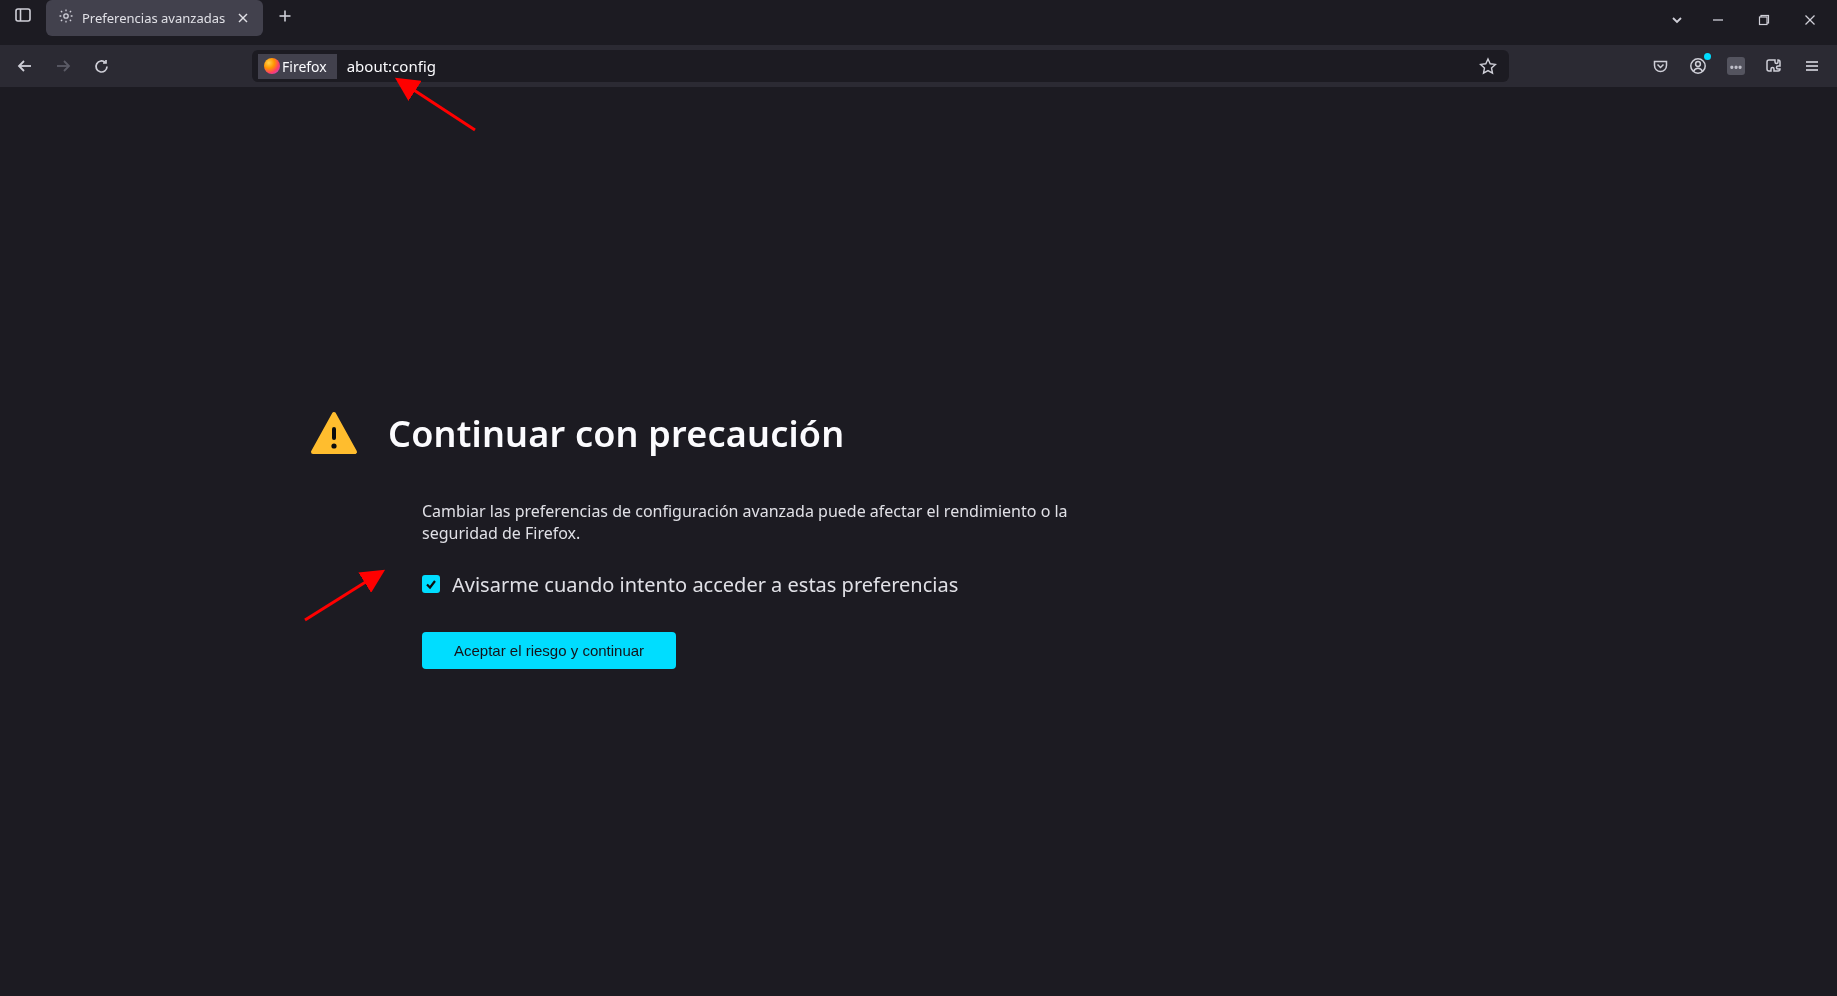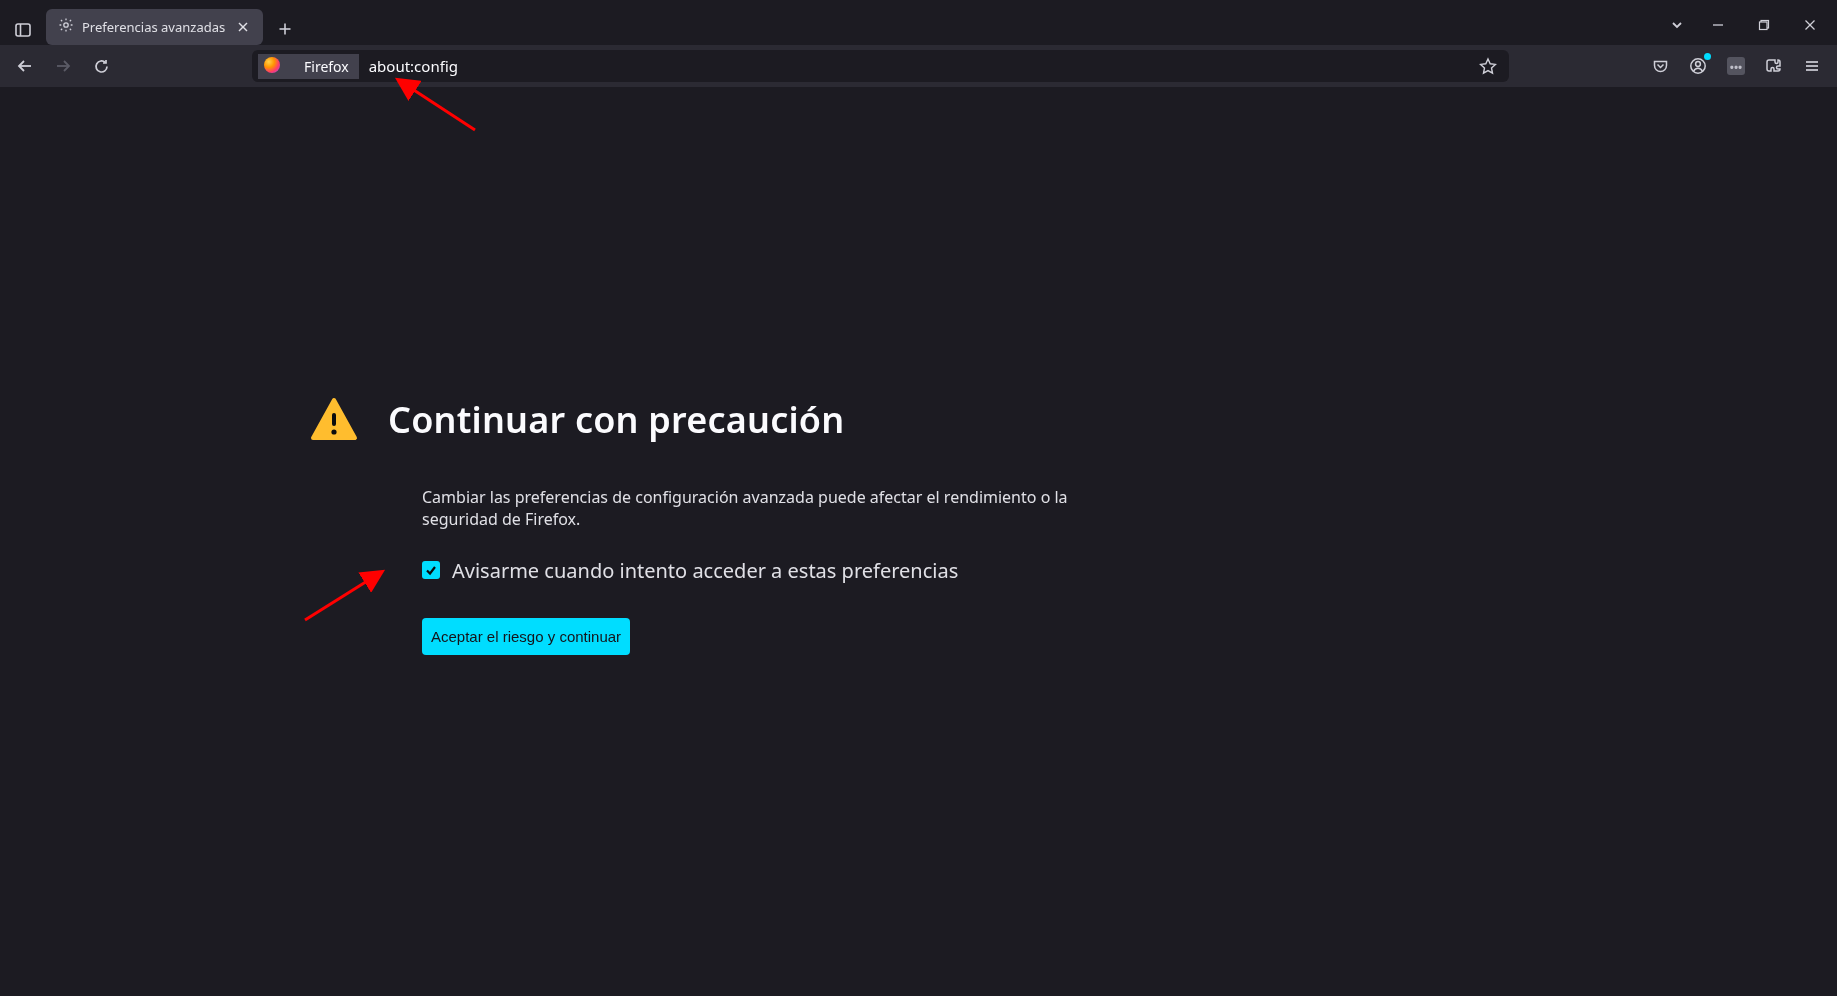--- a/index.html
+++ b/index.html
@@ -11,22 +11,22 @@
     height: 996px;
     overflow: hidden;
     position: relative;
   }
 
   
   .titlebar {
     height: 45px;
     background: #1c1b22;
     display: flex;
-    align-items: flex-end;
-    padding: 0 4px 0 8px;
+    align-items: flex-start;
+    padding: 0 4px 12px 8px;
   }
   .sidebar-toggle {
     width: 30px; height: 30px;
     display: flex; align-items: center; justify-content: center;
     border-radius: 4px;
     cursor: pointer;
     color: #cfcfd8;
   }
   .tab {
     display: flex;
@@ -77,21 +77,21 @@
     height: 32px;
     background: #1c1b22;
     border-radius: 6px;
     margin: 0 130px 0 130px;
     display: flex;
     align-items: center;
     padding: 0 6px;
     gap: 6px;
   }
   .identity-box {
-    display:flex;gap:24px;
+    display:flex;align-items:center;gap:2px;
     background:#42414d;border-radius:0;padding:3px 10px 3px 6px;
     font-size:14px;color:#fbfbfe;
   }
   .ff-logo {
     width:16px;height:16px;border-radius:50%;
     background: radial-gradient(circle at 30% 30%, #ffd24a 0%, #ff9500 35%, #ff3b6b 65%, #9059ff 100%);
     position:relative;
   }
   .url-text {
     font-size:15px;color:#fbfbfe;flex:1;
@@ -115,42 +115,42 @@
     display:flex;align-items:center;justify-content:center;color:#bfbfc9;font-size:11px;font-weight:bold;
   }
 
   
   .content {
     position:absolute;top:87px;left:0;right:0;bottom:0;
     background:#1c1b22;
   }
   .warning-box {
     position:absolute;
-    top:308px;
+    top:322px;
     left:310px;
     width:820px;
   }
   .warn-header {
     display:flex;align-items:center;gap:30px;margin-bottom:42px;
   }
   .warn-tri { flex-shrink:0; }
   .warn-title {
     font-size:36px;font-weight:600;color:#fbfbfe;letter-spacing:0.2px;
   }
   .warn-body { margin-left:112px; }
   .warn-desc { font-size:16px;color:#e0e0e6;margin-bottom:26px;line-height:1.4; }
   .warn-check-row { display:flex;align-items:center;gap:12px;margin-bottom:34px; }
   .checkbox {
     width:18px;height:18px;border-radius:3px;background:#00ddff;
     display:flex;align-items:center;justify-content:center;color:#0c0c0d;cursor:pointer;
   }
   .check-label { font-size:20px;color:#e0e0e6; }
   .accept-btn {
     background:#00ddff;color:#15141a;border:none;border-radius:4px;
-    padding:10px 9px;font-size:15px;font-weight:500;cursor:pointer;
+    padding:10px 32px;font-size:15px;font-weight:500;cursor:pointer;
   }
 
   
   .arrow { position:absolute;pointer-events:none; }
 </style>
 </head>
 <body>
 
 <div class="titlebar">
   <div class="sidebar-toggle">

